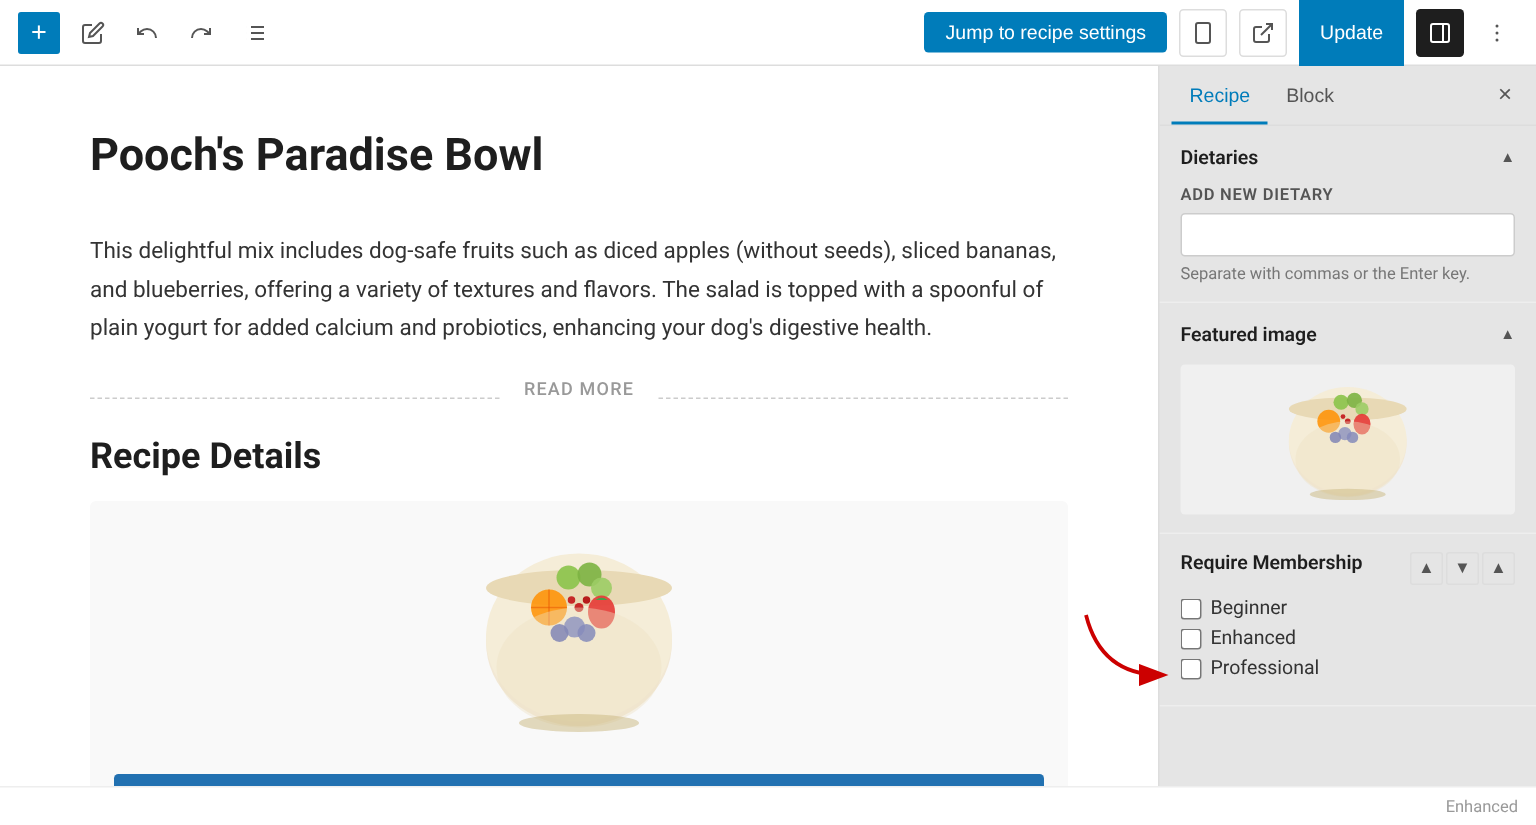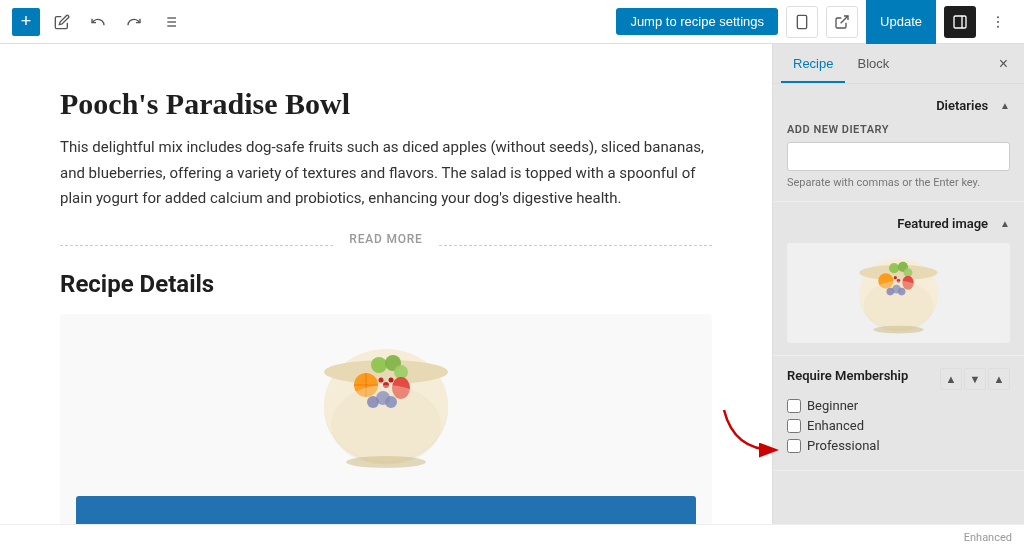--- a/index.html
+++ b/index.html
@@ -46,21 +46,21 @@
     
     .main-layout {
       display: flex; flex: 1; overflow: hidden;
     }
 
     
     .editor-area {
       flex: 1; padding: 40px 60px; overflow-y: auto; background: #fff;
     }
     .post-title {
-      font-size: 30px; font-weight: 700; color: #1e1e1e; margin-bottom: 12px; line-height: 1.3; font-family: Liberation Serif, serif;
+      font-size: 30px; font-weight: 700; color: #1e1e1e; margin-bottom: 32px; line-height: 1.3;
     }
     .post-content {
       font-size: 15px; color: #333; line-height: 1.7; margin-bottom: 20px; max-width: 680px;
     }
     .read-more-divider {
       display: flex; align-items: flex-end; gap: 16px; margin-bottom: 24px;
       color: #999; font-size: 12px; letter-spacing: 0.5px;
     }
     .read-more-line {
       flex: 1; border-top: 1.5px dashed #ccc;
@@ -95,21 +95,21 @@
     .sidebar-tab.active { color: #007cba; border-bottom: 2px solid #007cba; }
     .sidebar-close {
       margin-left: auto; background: none; border: none; cursor: pointer;
       font-size: 16px; color: #555; padding: 8px;
     }
 
     .sidebar-section {
       border-bottom: 1px solid #eee; padding: 12px 14px;
     }
     .sidebar-section-header {
-      display: flex; align-items: center; justify-content: flex-end; cursor: pointer;
+      display: flex; align-items: center; justify-content: space-between; cursor: pointer;
       padding: 2px 0;
       gap: 12px;
     }
     .sidebar-section-title {
       font-size: 13px; font-weight: 600; color: #1e1e1e;
     }
     .chevron { font-size: 10px; color: #555; }
 
     .label-small {
       font-size: 11px; color: #555; text-transform: uppercase; letter-spacing: 0.5px;

